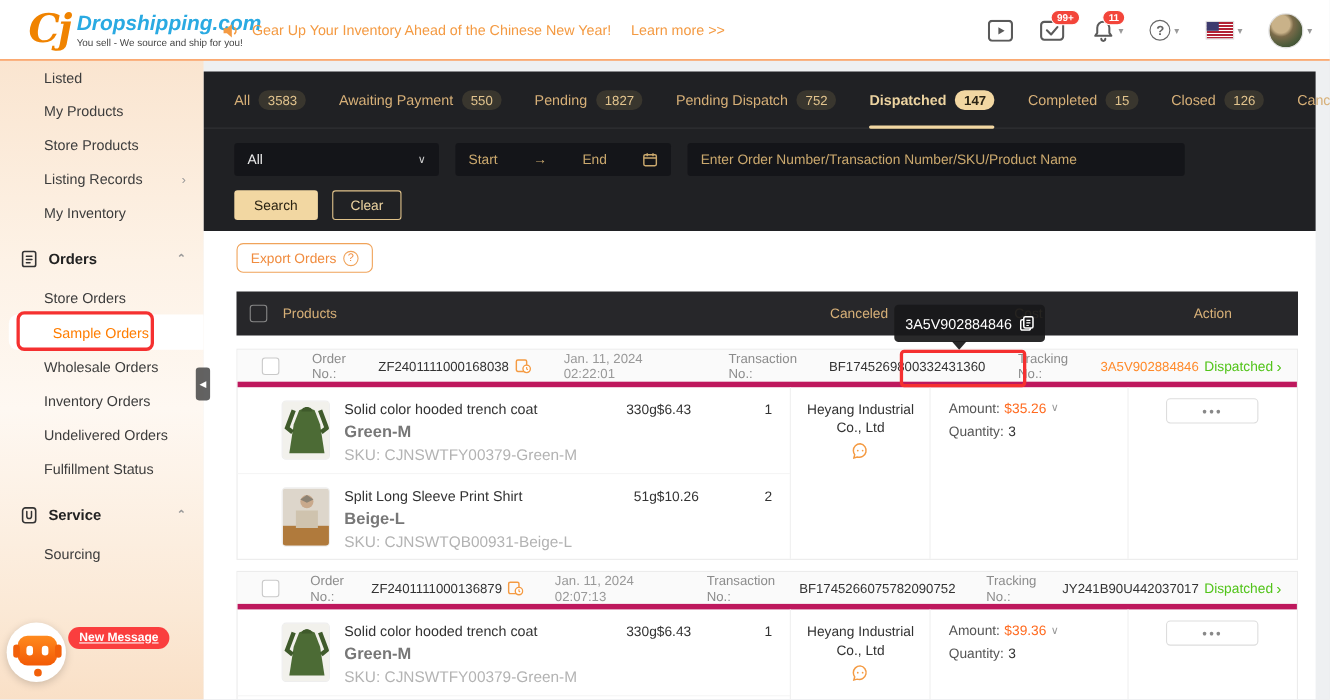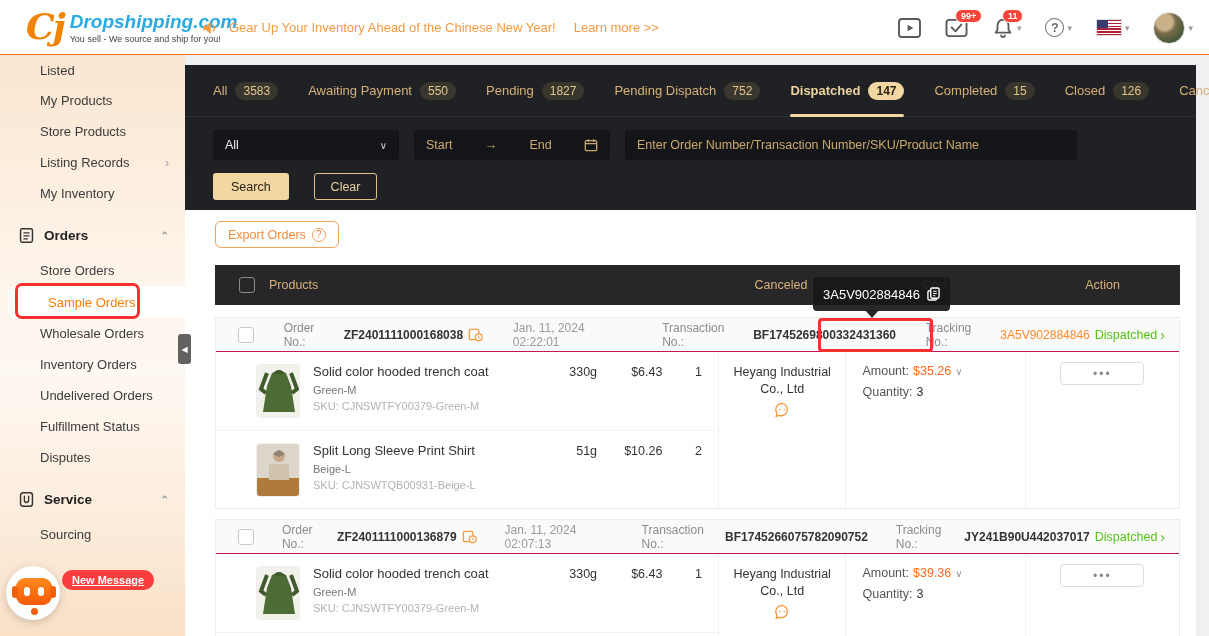--- a/index.html
+++ b/index.html
@@ -47,57 +47,57 @@
   .frow { display:flex; gap:15px; padding:13px 28px 0; }
   .dinput { background:#141519; border-radius:3px; height:30px; display:flex; align-items:center; font-size:12.5px; color:#cba96e; padding:0 12px; }
   .f-select { width:186px; justify-content:space-between; color:#ededed; cursor:pointer; }
   .f-select .caret-t { color:#cfcfcf; font-size:10px; }
   .f-dates { width:196px; justify-content:space-between; cursor:pointer; }
   .f-search { width:452px; padding:0; }
   .f-search input { background:transparent; border:none; outline:none; width:100%; height:100%; padding:0 12px; font-size:12.5px; color:#e6d2a8; font-family:"Liberation Sans",sans-serif; }
   .f-search input::placeholder { color:#cba96e; opacity:1; }
   .brow { display:flex; gap:13px; padding:13px 28px 0; }
   .btn-search { background:#f2d7a2; color:#2a2313; border:none; border-radius:3px; height:27px; padding:0 18px; font-size:12.5px; cursor:pointer; font-family:"Liberation Sans",sans-serif; }
-  .btn-clear { background:transparent; color:#ecd3a0; border:1px solid #e0c globalization; border:1px solid #e0c globalization;margin-left:12px; }
+  .btn-clear { background:transparent; color:#ecd3a0; border:1px solid #e0c globalization; border:1px solid #e0c globalization; }
   .btn-clear { background:transparent; color:#ecd3a0; border:1px solid #dfc28a; border-radius:3px; height:27px; padding:0 16px; font-size:12.5px; cursor:pointer; font-family:"Liberation Sans",sans-serif; }
 
   .white { position:absolute; left:0; top:155px; width:1011px; height:426px; background:#fff; padding:11px 16px 0 30px; }
   .btn-export { display:inline-flex; align-items:center; gap:6px; background:#fff; border:1px solid #f0a35a; color:#f08c3f; border-radius:6px; height:27px; padding:0 12px; font-size:12.5px; cursor:pointer; font-family:"Liberation Sans",sans-serif; }
   .btn-export .q { width:14px; height:14px; border:1.2px solid #f0a35a; border-radius:50%; font-size:10px; display:flex; align-items:center; justify-content:center; }
 
   
   .tbl { width:965px; margin-top:17px; }
   .thead { height:40px; background:#27272a; display:flex; align-items:center; color:#d7b078; font-size:12.5px; }
-  .th-products { width:502px; display:flex; align-items:center; gap:14px; padding-left:24px; }
+  .th-products { width:502px; display:flex; align-items:center; gap:14px; padding-left:12px; }
   .th-supplier { width:128px; text-align:center; }
   .th-cost { width:180px; text-align:center; }
   .th-action { width:155px; text-align:center; }
   .cb { width:16px; height:16px; border:1px solid #888; border-radius:3px; background:transparent; flex:0 0 16px; cursor:pointer; }
   .cb.light { border-color:#c9c9c9; background:#fff; }
 
   .order { border:1px solid #ececec; margin-top:12px; }
   .order + .order { margin-top:10px; }
-  .ohead { height:34px; background:#fafafa; border-bottom:1px solid #be185d; display:flex; align-items:center; font-size:12px; color:#8c8c8c; padding:0 14px 0 22px; gap:5px; }
-  .ohead b { color:#333; font-weight:700; }
+  .ohead { height:34px; background:#fafafa; border-bottom:5px solid #be185d; display:flex; align-items:center; font-size:12px; color:#8c8c8c; padding:0 14px 0 22px; gap:5px; }
+  .ohead b { color:#333; font-weight:400; }
   .ohead .gap { width:20px; }
   .odate { color:#999; }
   .orange { color:#ff8a2a; }
   .status { margin-left:auto; color:#52c41a; font-size:12.5px; display:flex; align-items:center; gap:3px; cursor:pointer; }
   .status .arr { font-size:14px; line-height:12px; }
   .obody { display:flex; align-items:stretch; }
   .pcol { width:502px; }
   .prow { display:flex; min-height:78px; padding:12px 0 8px 40px; }
   .prow + .prow { border-top:1px solid #f5f5f5; }
   .pimg { width:44px; height:54px; border-radius:4px; border:1px solid #eee; overflow:hidden; flex:0 0 44px; background:#f6f5f2; }
   .pinfo { margin-left:13px; width:225px; }
   .pname { font-size:13px; color:#333; }
-  .pvariant { font-size:11px; color:#777; margin-top:5px; }
-  .psku { font-size:11px; color:#b3b3b3; margin-top:4px; }
+  .pvariant { font-size:15px; color:#777; margin-top:5px;font-weight:bold; }
+  .psku { font-size:14px; color:#b3b3b3; margin-top:4px; }
   .pw { width:62px; text-align:right; font-size:12.5px; color:#333; padding-top:1px; }
-  .pp { width:66px; text-align:right; font-size:12.5px; color:#333; padding-top:1px; }
+  .pp { width:66px; text-align:left; font-size:12.5px; color:#333; padding-top:1px; }
   .pq { width:56px; text-align:right; font-size:12.5px; color:#333; padding-top:1px; padding-right:16px; }
   .scol { width:128px; border-left:1px solid #f0f0f0; text-align:center; padding:12px 6px 0; font-size:12.5px; color:#333; line-height:17px; }
   .ccol { width:180px; border-left:1px solid #f0f0f0; padding:12px 0 0 16px; font-size:12.5px; color:#555; }
   .ccol .row { display:flex; align-items:center; gap:4px; margin-bottom:7px; }
   .amount { color:#ff6a1f; }
   .qty { color:#333; }
   .caret-g { color:#999; font-size:10px; }
   .acol { width:155px; border-left:1px solid #f0f0f0; display:flex; justify-content:center; align-items:flex-start; padding-top:10px; }
   .dots-btn { width:84px; height:23px; background:#fff; border:1px solid #ddd; border-radius:4px; color:#888; font-size:12px; letter-spacing:2px; display:flex; align-items:center; justify-content:center; cursor:pointer; }
   .chat-supplier { margin-top:4px; }
@@ -220,23 +220,20 @@
         <span>Wholesale Orders</span>
       </div>
     <div class="sitem">
         <span>Inventory Orders</span>
       </div>
     <div class="sitem">
         <span>Undelivered Orders</span>
       </div>
     <div class="sitem">
         <span>Fulfillment Status</span>
-      </div>
-    <div class="sitem">
-        <span>Disputes</span>
       </div>
 
     <div class="ssec">
       <span>
         <svg width="17" height="17" viewBox="0 0 20 20">
             <rect x="3" y="2" width="14" height="16" rx="3" fill="none" stroke="#333" stroke-width="1.7"></rect>
             <path d="M7.5 6v5a2.5 2.5 0 005 0V6" fill="none" stroke="#333" stroke-width="1.6" stroke-linecap="round"></path>
           </svg>
       </span>
       <span>Service</span>

